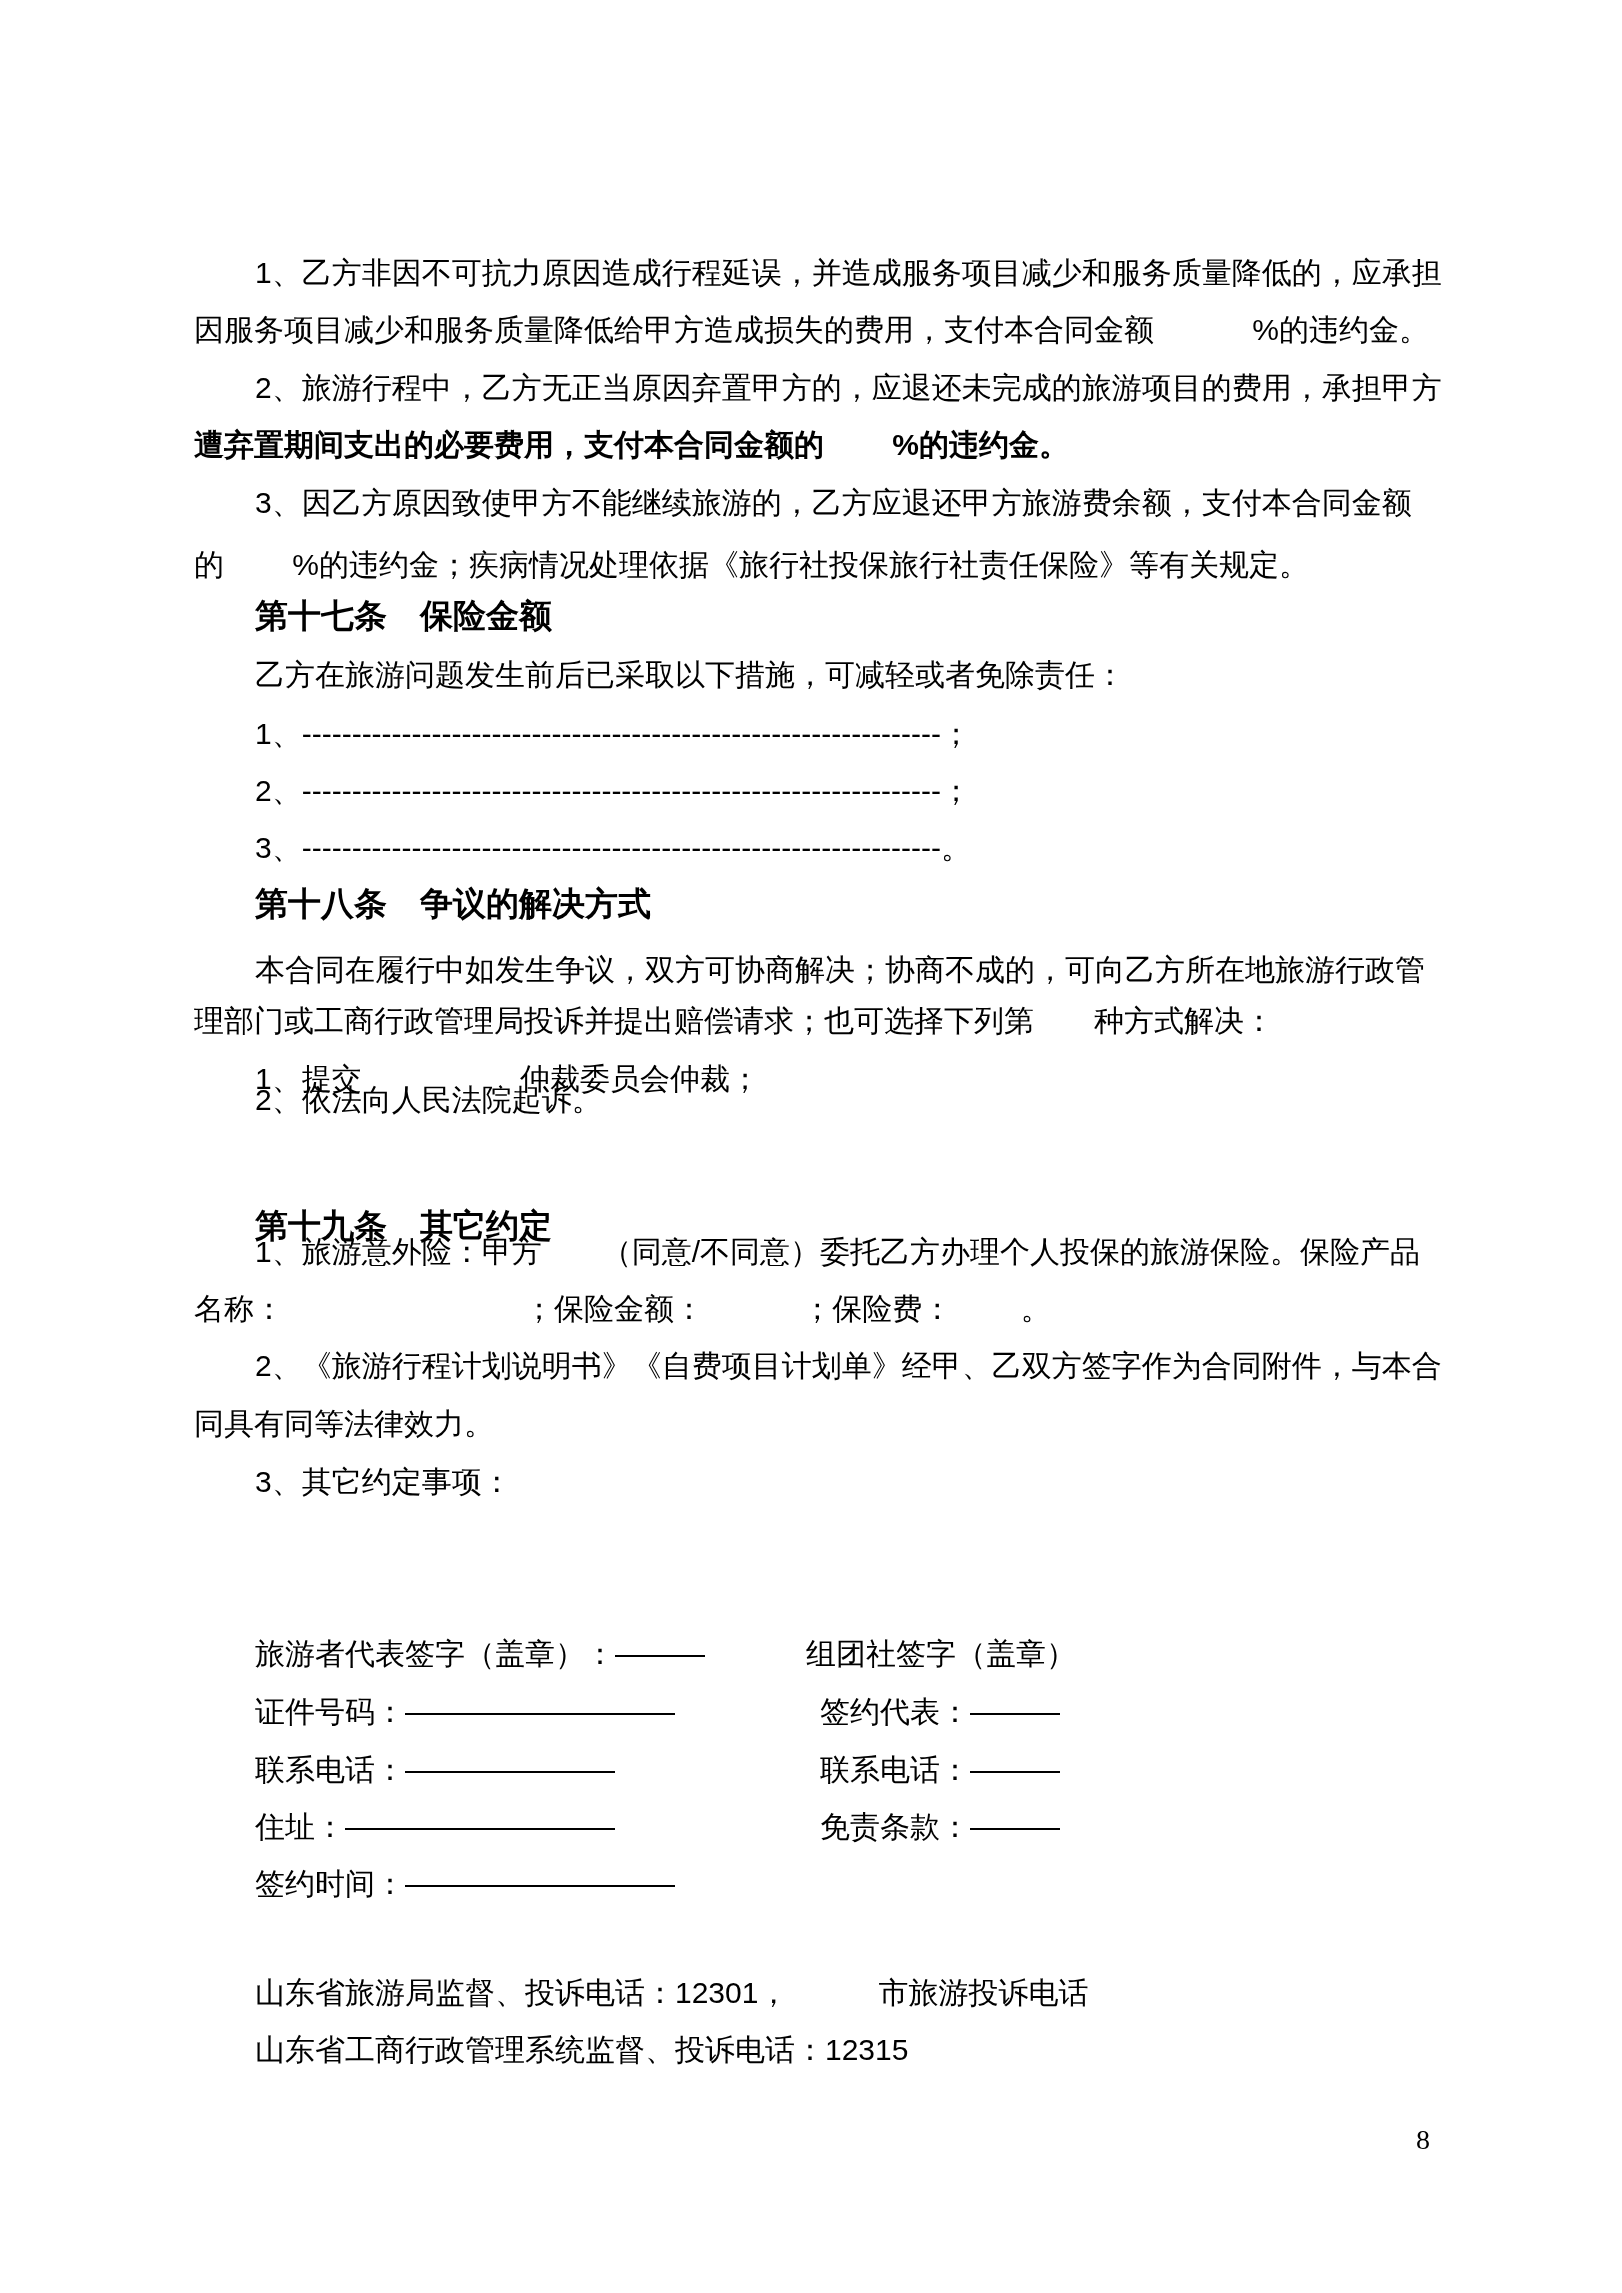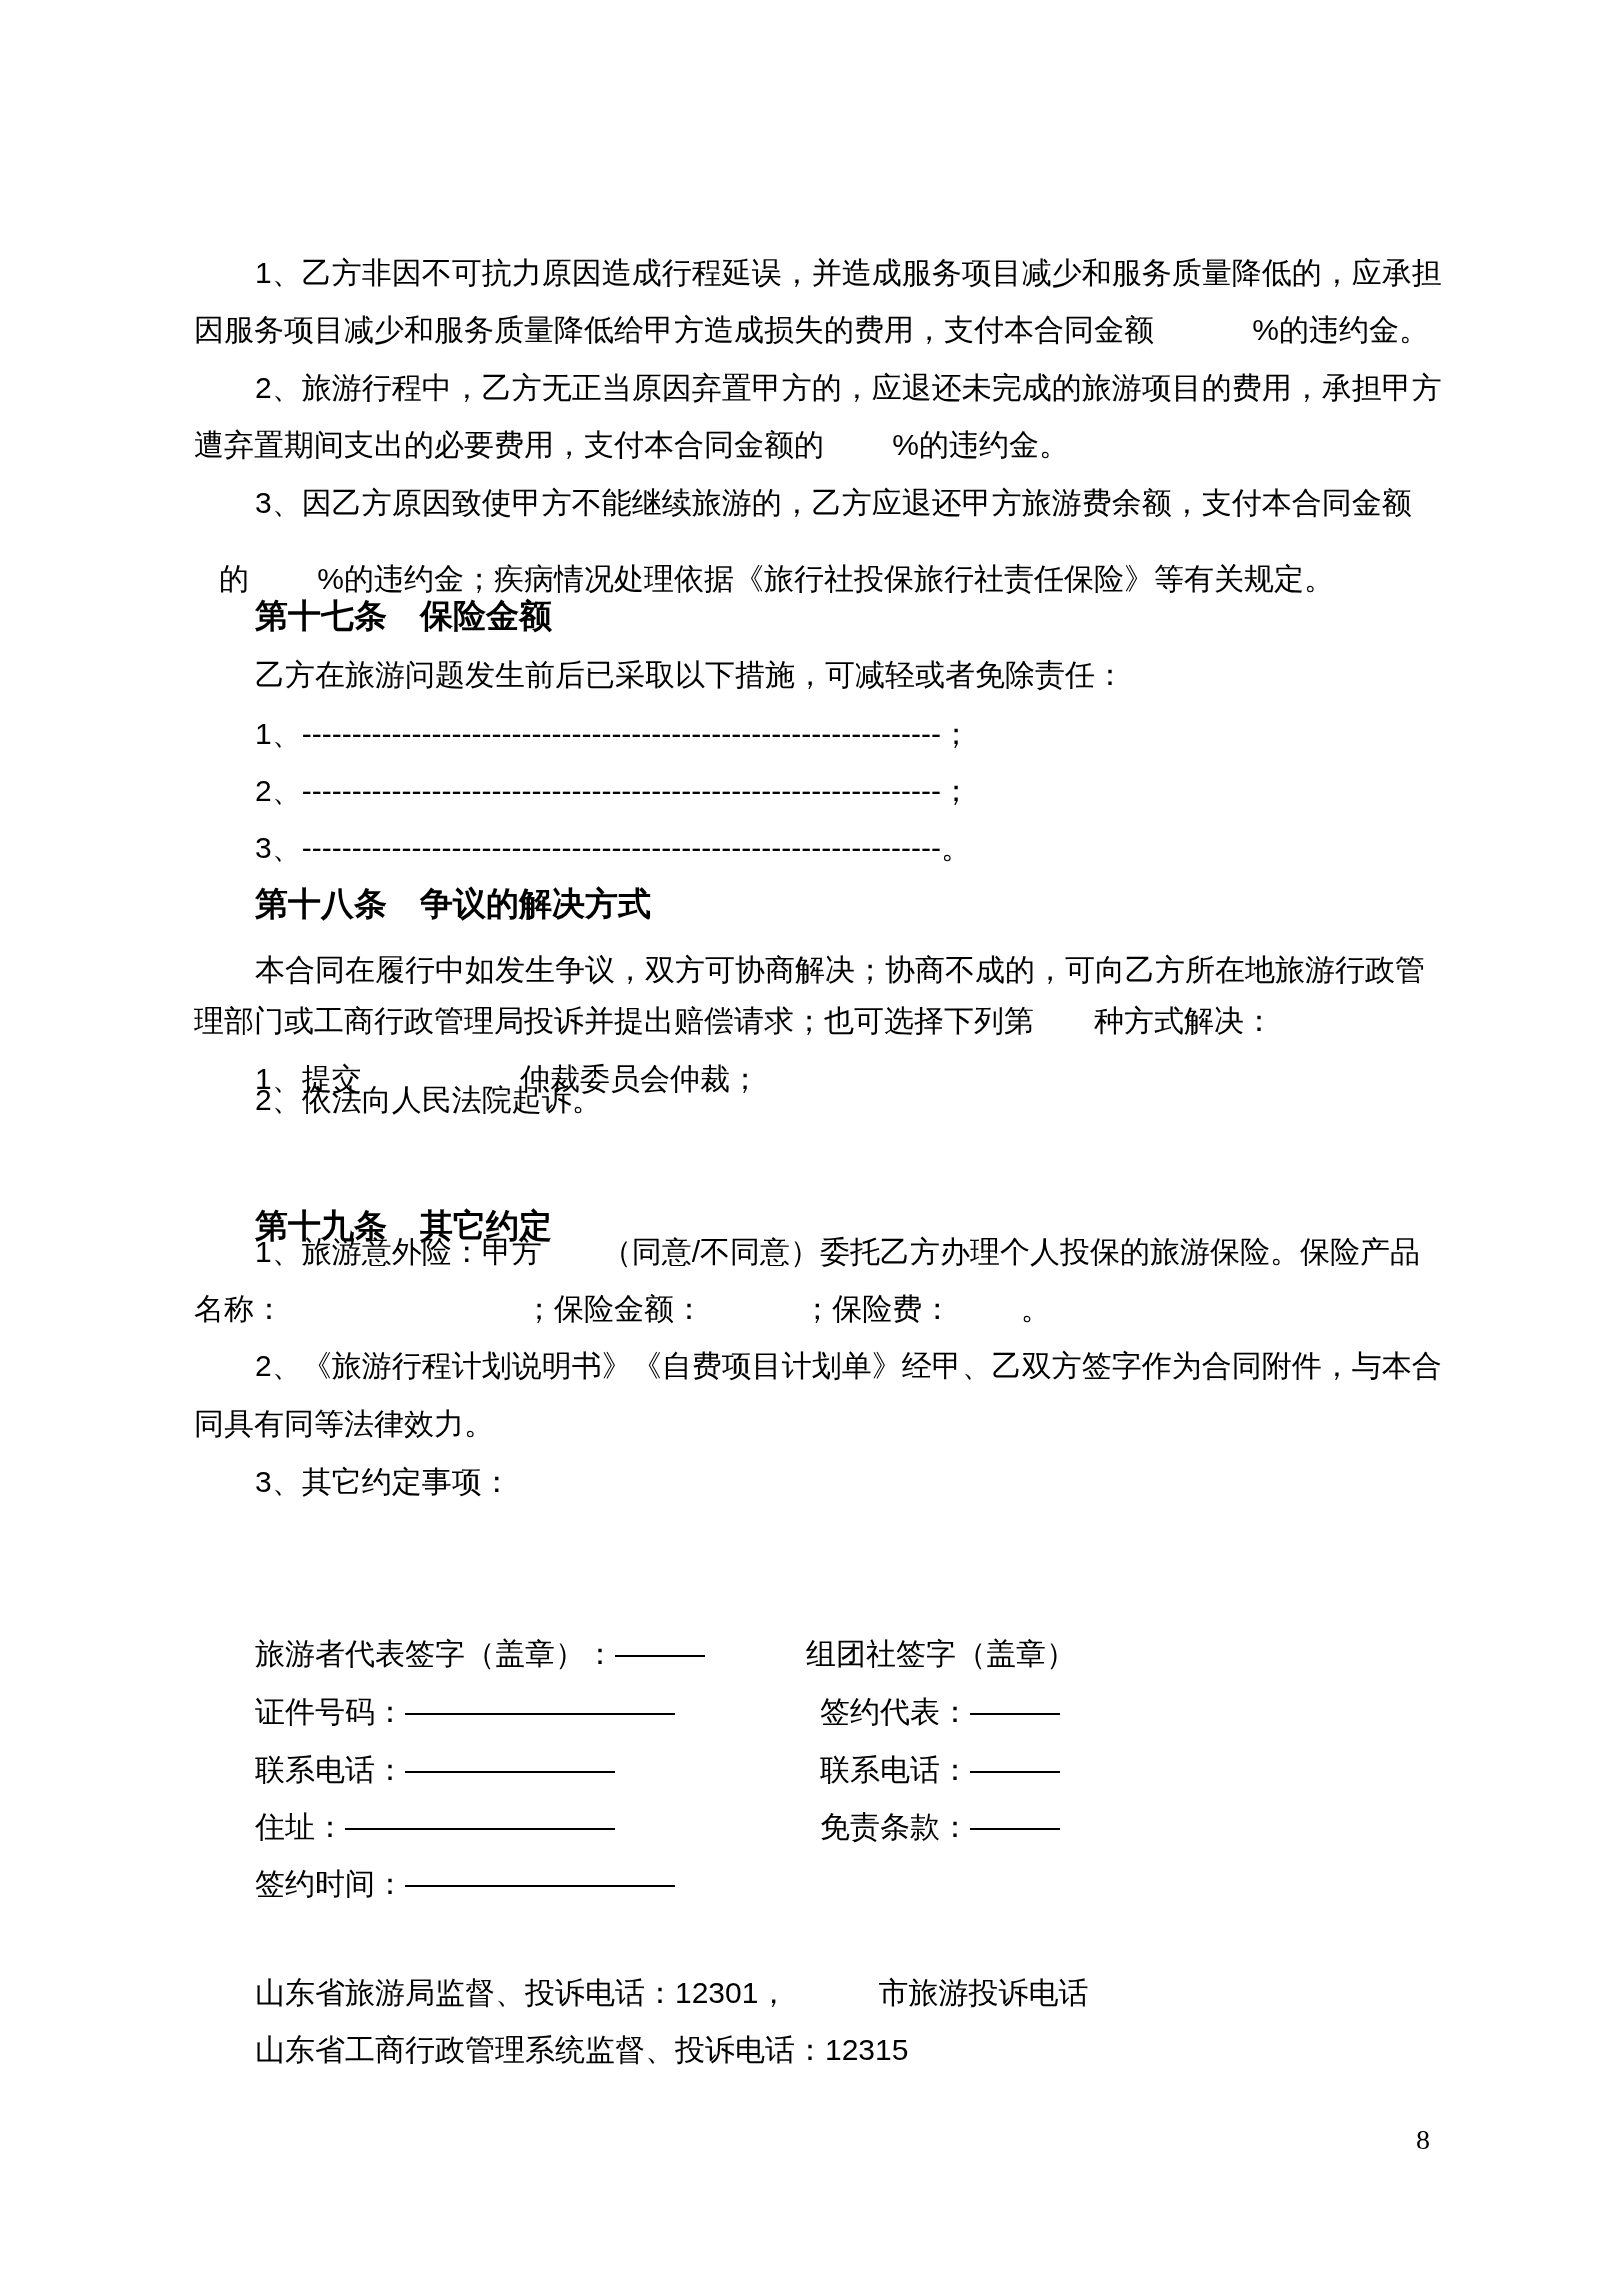--- a/index.html
+++ b/index.html
@@ -38,23 +38,23 @@
   }
 </style>
 </head>
 <body>
 
 <div class="page" style="background: rgb(255, 255, 255); color: rgb(0, 0, 0);">
   <div id="lines-layer">
       <div class="line" style="left: 255px; top: 255px;">1、乙方非因不可抗力原因造成行程延误，并造成服务项目减少和服务质量降低的，应承担</div>
       <div class="line" style="left: 194px; top: 312px;">因服务项目减少和服务质量降低给甲方造成损失的费用，支付本合同金额　　　 %的违约金。</div>
       <div class="line" style="left: 255px; top: 370px;">2、旅游行程中，乙方无正当原因弃置甲方的，应退还未完成的旅游项目的费用，承担甲方</div>
-      <div class="line" style="left: 194px; top: 427px;">遭弃置期间支出的必要费用，支付本合同金额的　　 %的违约金。</div>
+      <div class="line" style="left: 194px; top: 427px; font-weight: bold;">遭弃置期间支出的必要费用，支付本合同金额的　　 %的违约金。</div>
       <div class="line" style="left: 255px; top: 485px;">3、因乙方原因致使甲方不能继续旅游的，乙方应退还甲方旅游费余额，支付本合同金额</div>
-      <div class="line" style="left: 194px; top: 561px; margin-left: 25px;">的　　 %的违约金；疾病情况处理依据《旅行社投保旅行社责任保险》等有关规定。</div>
+      <div class="line" style="left: 194px; top: 547px;">的　　 %的违约金；疾病情况处理依据《旅行社投保旅行社责任保险》等有关规定。</div>
       <div class="line heading" style="left: 255px; top: 598px;">第十七条　保险金额</div>
       <div class="line" style="left: 255px; top: 657px;">乙方在旅游问题发生前后已采取以下措施，可减轻或者免除责任：</div>
       <div class="line" style="left: 255px; top: 716px;">1、----------------------------------------------------------------；</div>
       <div class="line" style="left: 255px; top: 773px;">2、----------------------------------------------------------------；</div>
       <div class="line" style="left: 255px; top: 830px;">3、----------------------------------------------------------------。</div>
       <div class="line heading" style="left: 255px; top: 886px;">第十八条　争议的解决方式</div>
       <div class="line" style="left: 255px; top: 946px; margin-top: 6px;">本合同在履行中如发生争议，双方可协商解决；协商不成的，可向乙方所在地旅游行政管</div>
       <div class="line" style="left: 194px; top: 1003px;">理部门或工商行政管理局投诉并提出赔偿请求；也可选择下列第　　种方式解决：</div>
       <div class="line" style="left: 255px; top: 1061px;">1、提交　　　　　 仲裁委员会仲裁；</div>
       <div class="line" style="left: 255px; top: 1082px;">2、依法向人民法院起诉。</div>

